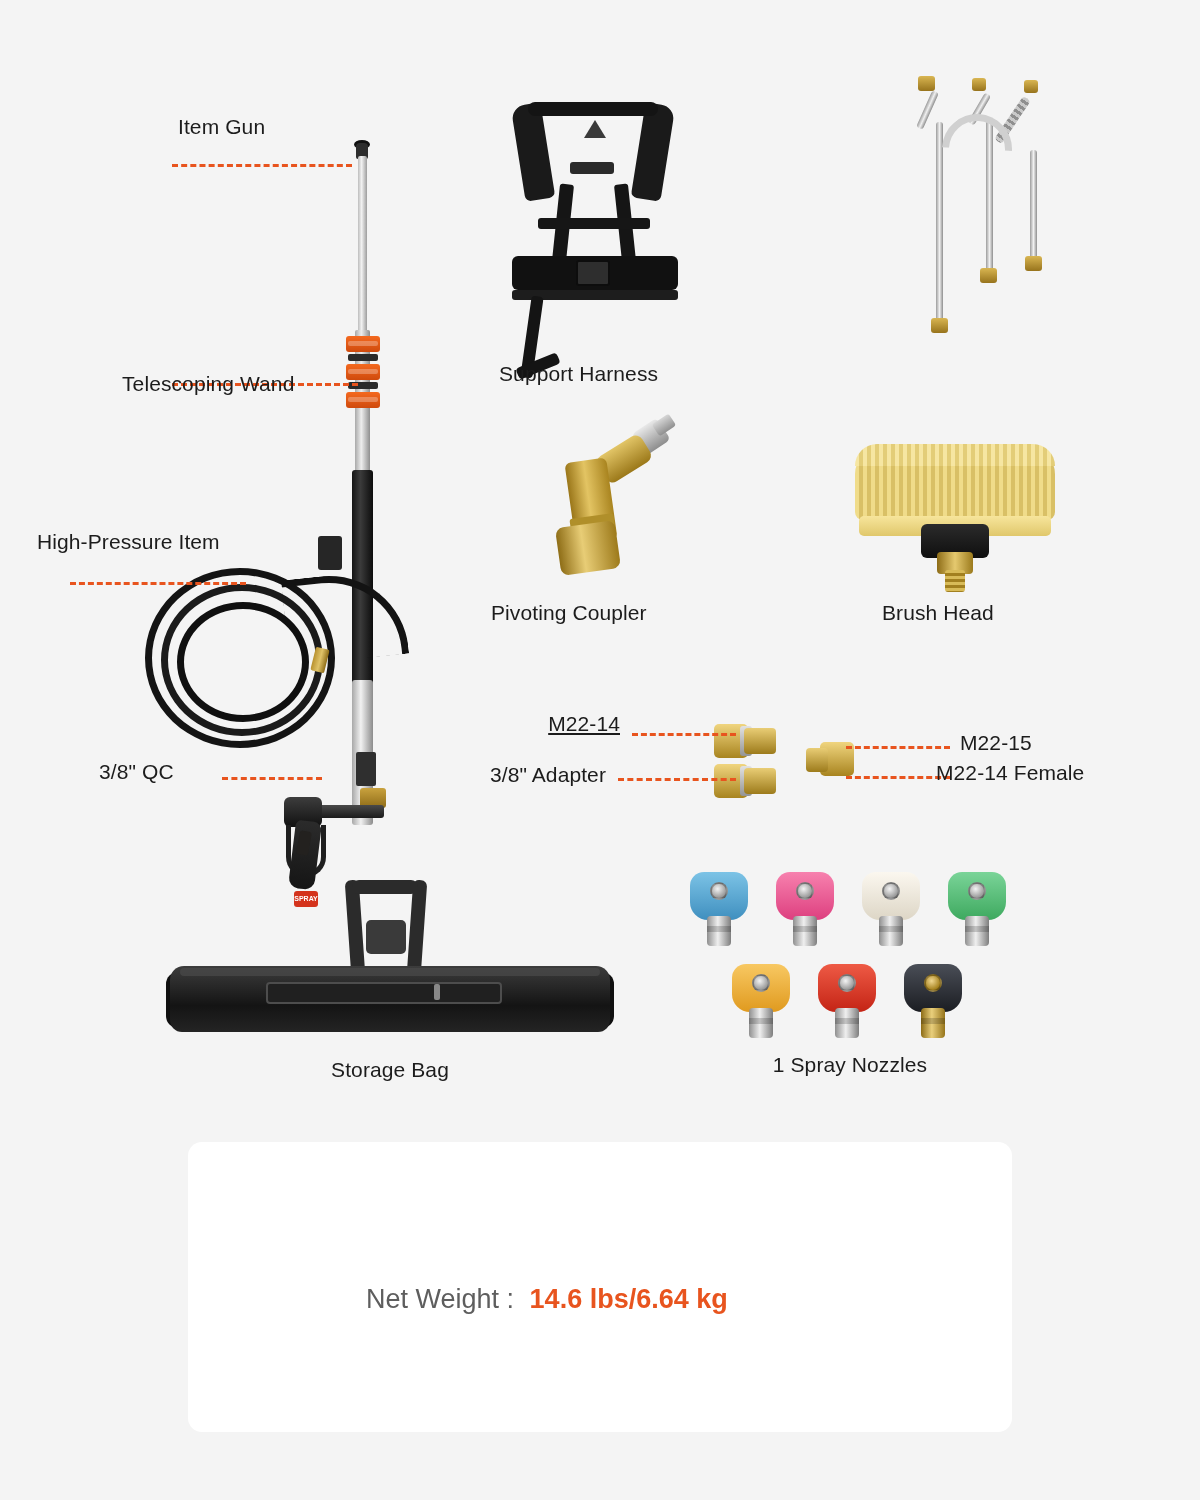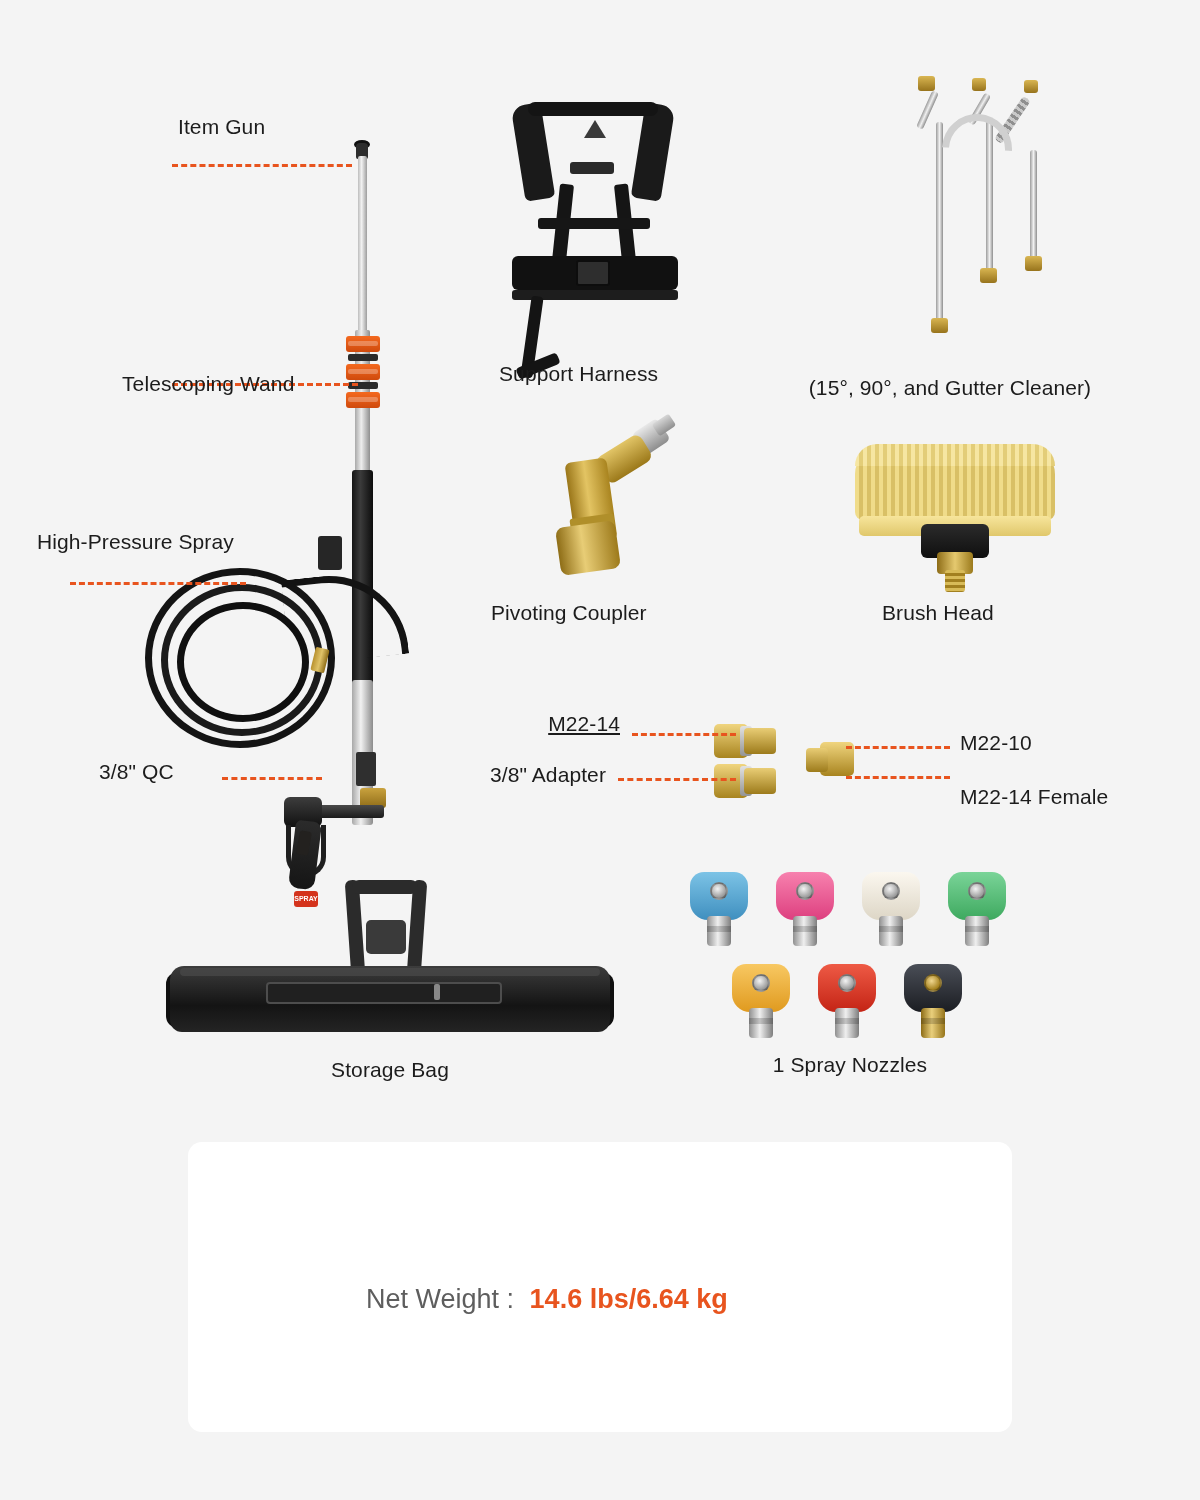--- a/index.html
+++ b/index.html
@@ -521,39 +521,38 @@
   <div class="leader" style="left:222px; top:777px; width:100px;"></div>
   <div class="leader" style="left:632px; top:733px; width:104px;"></div>
   <div class="leader" style="left:618px; top:778px; width:118px;"></div>
   <div class="leader" style="left:846px; top:746px; width:104px;"></div>
   <div class="leader" style="left:846px; top:776px; width:104px;"></div>
 
   <div class="lbl" style="left:178px; top:115px;">Item Gun</div>
 
   <div class="lbl" style="left:122px; top:337px;margin-top:35px;">Telescoping Wand</div>
 
-  <div class="lbl" style="left:37px; top:530px;">High-Pressure Spray</div>
+  <div class="lbl" style="left:37px; top:530px;">High-Pressure Item</div>
 
   <div class="lbl" style="left:99px; top:760px;">3/8" QC</div>
 
   <div class="lbl" style="left:499px; top:362px;">Support Harness</div>
 
-  <div class="lbl center" style="left:780px; top:376px; width:340px;">(15°, 90°, and Gutter Cleaner)</div>
 
   <div class="lbl" style="left:491px; top:601px;">Pivoting Coupler</div>
 
   <div class="lbl" style="left:882px; top:601px;">Brush Head</div>
 
   <div class="lbl right" style="left:420px; top:712px; width:200px;text-decoration:underline;">M22-14</div>
 
   <div class="lbl right" style="left:400px; top:763px; width:206px;">3/8" Adapter</div>
 
-  <div class="lbl" style="left:960px; top:731px;">M22-10</div>
-
-  <div class="lbl" style="left:960px; top:761px;margin-top:24px;">M22-14 Female</div>
+  <div class="lbl" style="left:960px; top:731px;">M22-15</div>
+
+  <div class="lbl" style="left:936px; top:761px;">M22-14 Female</div>
 
   <div class="lbl center" style="left:250px; top:1058px; width:280px;">Storage Bag</div>
 
   <div class="lbl center" style="left:710px; top:1053px; width:280px;">1 Spray Nozzles</div>
 
   <div class="info-card">
     <div class="info-line l2">
       <span>Net Weight :</span>
       <span class="val" style="margin-left:8px">14.6 lbs/6.64 kg</span>
     </div>

